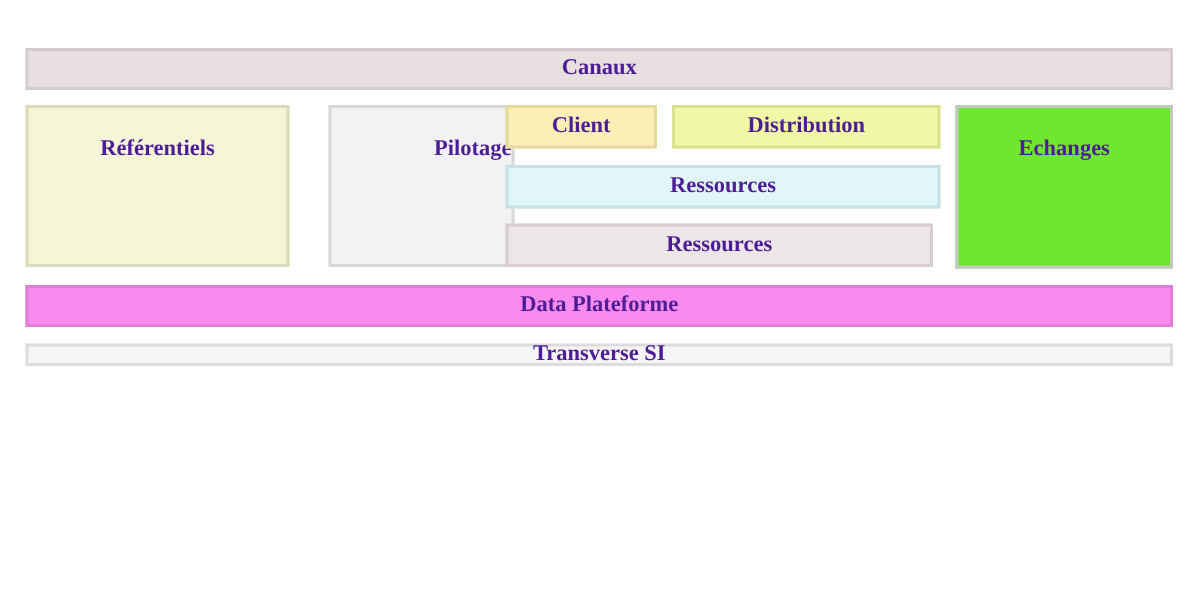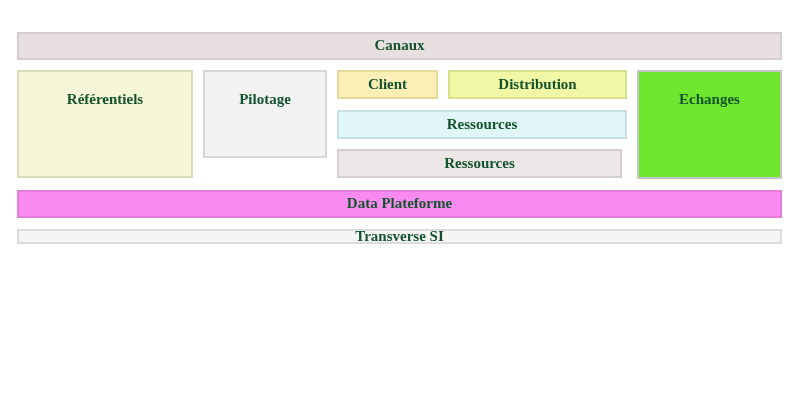--- a/index.html
+++ b/index.html
@@ -8,21 +8,21 @@
     background: #ffffff;
   }
   .page {
     position: relative;
     width: 800px;
     height: 400px;
     background: #ffffff;
     font-family: "Liberation Serif", "DejaVu Serif", serif;
     font-weight: bold;
     font-size: 15px;
-    color: #14532d;
+    color: #4c1d95;
     overflow: hidden;
   }
   .box {
     position: absolute;
     box-sizing: border-box;
     border: 2px solid #cccccc;
     text-align: center;
     line-height: 1.15;
   }
   
@@ -30,21 +30,21 @@
     display: flex;
     align-items: center;
     justify-content: center;
   }
   
   .tall {
     padding-top: 19px;
   }
   #canaux          { left: 17px;  top: 32px;  width: 765px; height: 28px;  }
   #referentiels    { left: 17px;  top: 70px;  width: 176px; height: 108px; }
-  #pilotage        { left: 203px; top: 70px;  width: 124px; height: 88px; }
+  #pilotage        { left: 219px; top: 70px;  width: 124px; height: 108px; text-align: right; }
   #client          { left: 337px; top: 70px;  width: 101px; height: 29px;  }
   #distribution    { left: 448px; top: 70px;  width: 179px; height: 29px;  }
   #operations      { left: 337px; top: 110px; width: 290px; height: 29px;  }
   #ressources      { left: 337px; top: 149px; width: 285px; height: 29px;  }
   #echanges        { left: 637px; top: 70px;  width: 145px; height: 109px; }
   #data-plateforme { left: 17px;  top: 190px; width: 765px; height: 28px;  }
   #transverse-si   { left: 17px;  top: 229px; width: 765px; height: 15px;  }
 </style>
 </head>
 <body>

